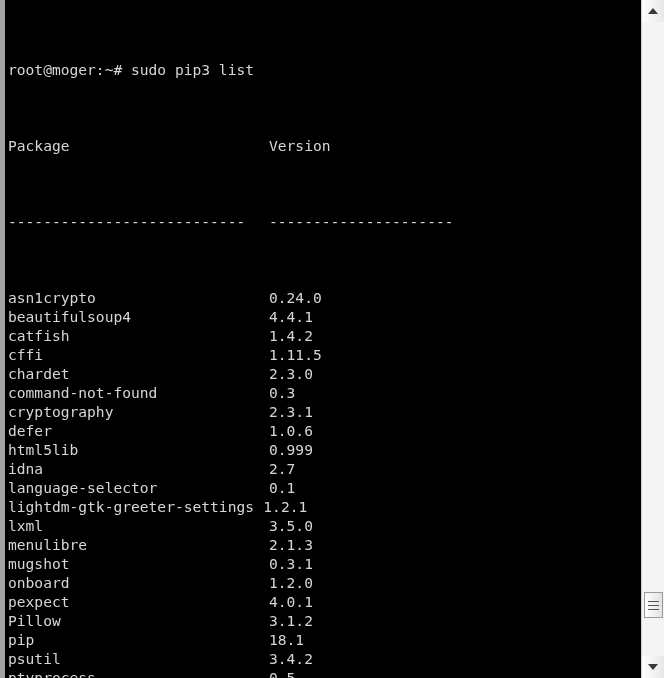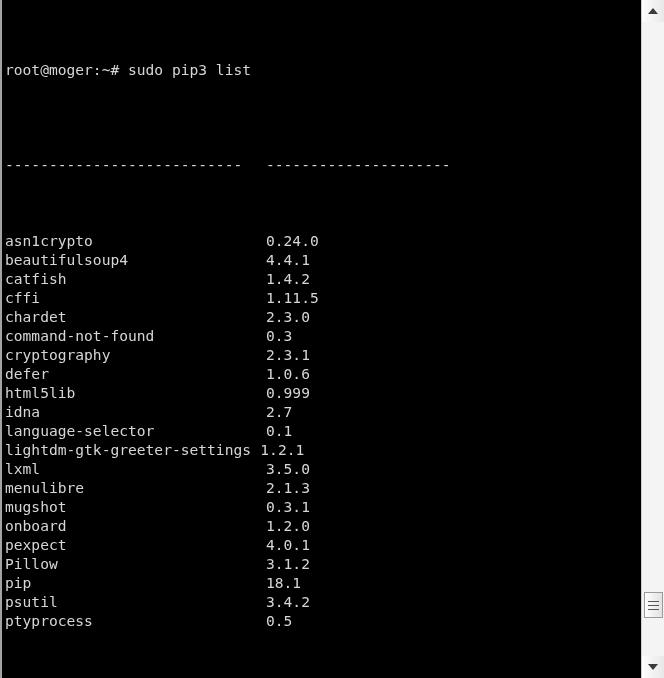--- a/index.html
+++ b/index.html
@@ -19,21 +19,21 @@
     height: 678px;
     background: #000000;
     display: flex;
   }
   
   #terminal {
     position: relative;
     width: 641px;
     height: 678px;
     background: #000000;
-    border-left: 2px solid #a3a3a3;
+    border-left: 5px solid #a3a3a3;
     box-sizing: border-box;
     overflow: hidden;
   }
   #screen {
     position: absolute;
     left: 3px;
     top: 3px;
     width: 636px;
     color: #d6d6d6;
     font-size: 14.6px;
@@ -120,20 +120,21 @@
 </head>
 <body>
 
 <div id="app">
 
   <div id="terminal">
     <div id="screen">
 
       <div class="line"><span>root@moger:~# sudo pip3 list</span></div>
 
+      <div class="line"><span class="pkg">Package</span><span class="ver">Version</span></div>
 
       <div class="line"><span class="pkg">---------------------------</span><span class="ver">---------------------</span></div>
 
       <div id="rows"><div class="line"><span class="pkg">asn1crypto</span><span class="ver">0.24.0</span></div><div class="line"><span class="pkg">beautifulsoup4</span><span class="ver">4.4.1</span></div><div class="line"><span class="pkg">catfish</span><span class="ver">1.4.2</span></div><div class="line"><span class="pkg">cffi</span><span class="ver">1.11.5</span></div><div class="line"><span class="pkg">chardet</span><span class="ver">2.3.0</span></div><div class="line"><span class="pkg">command-not-found</span><span class="ver">0.3</span></div><div class="line"><span class="pkg">cryptography</span><span class="ver">2.3.1</span></div><div class="line"><span class="pkg">defer</span><span class="ver">1.0.6</span></div><div class="line"><span class="pkg">html5lib</span><span class="ver">0.999</span></div><div class="line"><span class="pkg">idna</span><span class="ver">2.7</span></div><div class="line"><span class="pkg">language-selector</span><span class="ver">0.1</span></div><div class="line"><span class="pkg wide">lightdm-gtk-greeter-settings</span><span class="ver">1.2.1</span></div><div class="line"><span class="pkg">lxml</span><span class="ver">3.5.0</span></div><div class="line"><span class="pkg">menulibre</span><span class="ver">2.1.3</span></div><div class="line"><span class="pkg">mugshot</span><span class="ver">0.3.1</span></div><div class="line"><span class="pkg">onboard</span><span class="ver">1.2.0</span></div><div class="line"><span class="pkg">pexpect</span><span class="ver">4.0.1</span></div><div class="line"><span class="pkg">Pillow</span><span class="ver">3.1.2</span></div><div class="line"><span class="pkg">pip</span><span class="ver">18.1</span></div><div class="line"><span class="pkg">psutil</span><span class="ver">3.4.2</span></div><div class="line"><span class="pkg">ptyprocess</span><span class="ver">0.5</span></div></div>
 
     </div>
   </div>
 
   <div id="scrollbar">
     <div class="sb-btn up">

